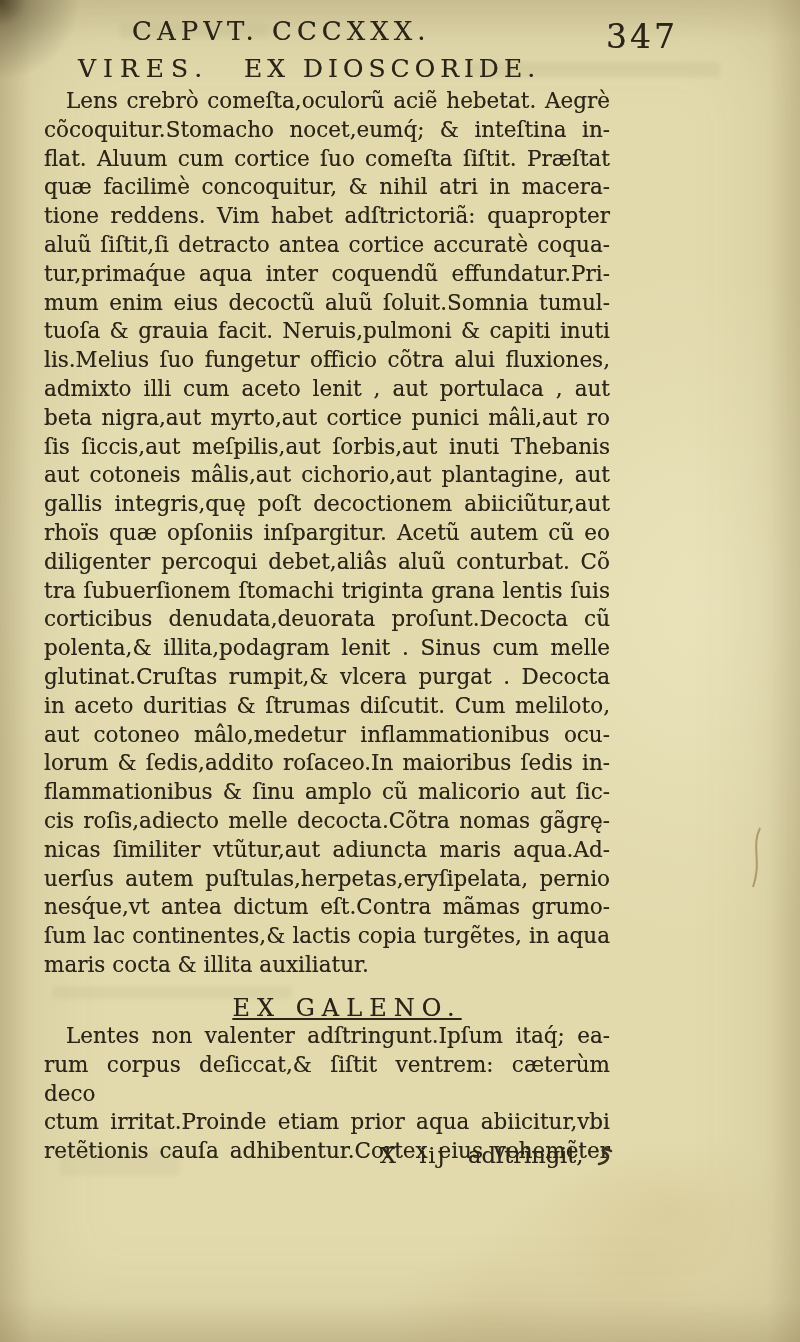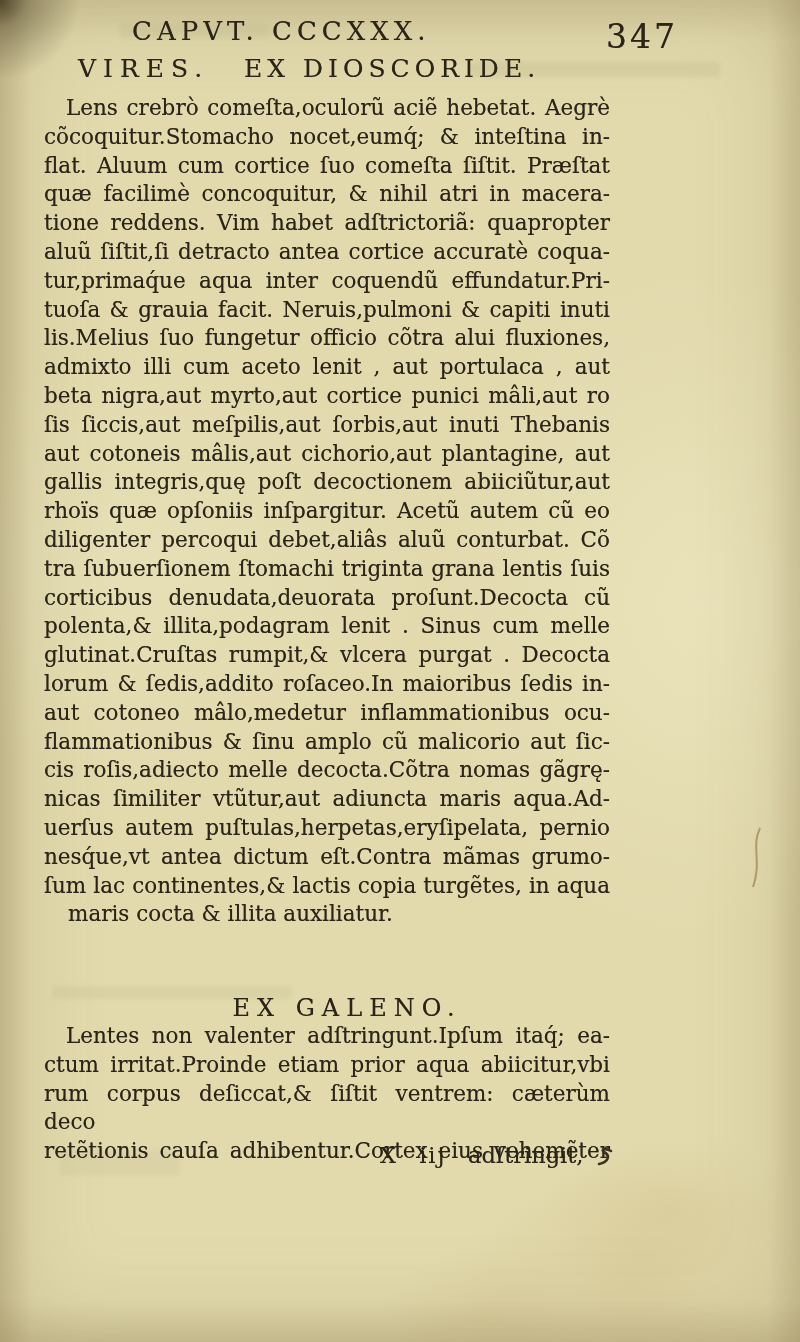--- a/index.html
+++ b/index.html
@@ -26,26 +26,26 @@
   
   .header{left:44px;top:16px;width:636px;height:36px;}
   .chapter{position:absolute;left:88px;top:0;font-size:26px;letter-spacing:5px;white-space:nowrap;}
   .pagenum{position:absolute;right:2px;top:1px;font-size:33px;letter-spacing:3px;}
   
   .vires{left:44px;top:54px;width:566px;height:34px;font-size:25px;text-decoration:underline;}
   .h-left{position:absolute;left:34px;letter-spacing:7px;white-space:nowrap;}
   .h-right{position:absolute;left:200px;letter-spacing:5px;white-space:nowrap;}
   
   .textblock{left:44px;width:566px;font-size:21.5px;line-height:28.8px;}
-  .body1{top:94px;}
+  .body1{top:87px;}
   .body2{top:1022px;}
   .line{text-align:justify;text-align-last:justify;-moz-text-align-last:justify;}
   .line.indent{text-indent:22px;}
-  .line.endpar{text-align-last:left;margin-left:24px;-moz-text-align-last:left;}
-  .galeno-h{left:64px;top:994px;width:566px;text-align:center;font-size:24px;letter-spacing:7px;}
+  .line.endpar{text-align-last:left;-moz-text-align-last:left;}
+  .galeno-h{left:64px;top:994px;width:566px;text-align:center;font-size:24px;letter-spacing:7px;text-decoration:underline;}
   
   .sig{left:44px;top:1142px;width:566px;height:30px;font-size:22.5px;}
   .sig-mark{position:absolute;left:296px;word-spacing:12px;letter-spacing:2px;margin-left:40px;}
   .sig-catch{position:absolute;left:424px;}
   
   .ghost{position:absolute;background:rgba(96,96,52,.08);filter:blur(2px);border-radius:4px;pointer-events:none;}
   .g1{left:470px;top:62px;width:250px;height:15px;}
   .g2{left:120px;top:24px;width:150px;height:14px;background:rgba(96,96,52,.06);}
   .g3{left:52px;top:986px;width:240px;height:13px;background:rgba(96,110,52,.07);}
   .g4{left:60px;top:1150px;width:120px;height:26px;background:rgba(96,96,52,.05);}
@@ -72,50 +72,52 @@
   </div>
 
   <div class="abs textblock body1">
     <div class="line indent">Lens crebrò comeſta,oculorũ aciẽ hebetat. Aegrè</div>
     <div class="line">cõcoquitur.Stomacho nocet,eumq́; &amp; inteſtina in-</div>
     <div class="line">flat. Aluum cum cortice ſuo comeſta ſiſtit. Præſtat</div>
     <div class="line">quæ facilimè concoquitur, &amp; nihil atri in macera-</div>
     <div class="line">tione reddens. Vim habet adſtrictoriã: quapropter</div>
     <div class="line">aluũ ſiſtit,ſi detracto antea cortice accuratè coqua-</div>
     <div class="line">tur,primaq́ue aqua inter coquendũ effundatur.Pri-</div>
+    <div class="line">mum enim eius decoctũ aluũ ſoluit.Somnia tumul-</div>
     <div class="line">tuoſa &amp; grauia facit. Neruis,pulmoni &amp; capiti inuti</div>
     <div class="line">lis.Melius ſuo fungetur officio cõtra alui fluxiones,</div>
     <div class="line">admixto illi cum aceto lenit , aut portulaca , aut</div>
     <div class="line">beta nigra,aut myrto,aut cortice punici mâli,aut ro</div>
     <div class="line">ſis ſiccis,aut meſpilis,aut ſorbis,aut inuti Thebanis</div>
     <div class="line">aut cotoneis mâlis,aut cichorio,aut plantagine, aut</div>
     <div class="line">gallis integris,quę poſt decoctionem abiiciũtur,aut</div>
     <div class="line">rhoïs quæ opſoniis inſpargitur. Acetũ autem cũ eo</div>
     <div class="line">diligenter percoqui debet,aliâs aluũ conturbat. Cõ</div>
     <div class="line">tra ſubuerſionem ſtomachi triginta grana lentis ſuis</div>
     <div class="line">corticibus denudata,deuorata proſunt.Decocta cũ</div>
     <div class="line">polenta,&amp; illita,podagram lenit . Sinus cum melle</div>
     <div class="line">glutinat.Cruſtas rumpit,&amp; vlcera purgat . Decocta</div>
+    <div class="line">in aceto duritias &amp; ſtrumas diſcutit. Cum meliloto,</div>
+    <div class="line">aut cotoneo mâlo,medetur inflammationibus ocu-</div>
     <div class="line">lorum &amp; ſedis,addito roſaceo.In maioribus ſedis in-</div>
-    <div class="line">aut cotoneo mâlo,medetur inflammationibus ocu-</div>
     <div class="line">flammationibus &amp; ſinu amplo cũ malicorio aut ſic-</div>
     <div class="line">cis roſis,adiecto melle decocta.Cõtra nomas gãgrę-</div>
     <div class="line">nicas ſimiliter vtũtur,aut adiuncta maris aqua.Ad-</div>
     <div class="line">uerſus autem puſtulas,herpetas,eryſipelata, pernio</div>
     <div class="line">nesq́ue,vt antea dictum eſt.Contra mãmas grumo-</div>
     <div class="line">ſum lac continentes,&amp; lactis copia turgẽtes, in aqua</div>
     <div class="line endpar">maris cocta &amp; illita auxiliatur.</div>
   </div>
 
   <div class="abs galeno-h">EX GALENO.</div>
 
   <div class="abs textblock body2">
     <div class="line indent">Lentes non valenter adſtringunt.Ipſum itaq́; ea-</div>
+    <div class="line">rum corpus deſiccat,&amp; ſiſtit ventrem: cæterùm deco</div>
     <div class="line">ctum irritat.Proinde etiam prior aqua abiicitur,vbi</div>
-    <div class="line">rum corpus deſiccat,&amp; ſiſtit ventrem: cæterùm deco</div>
     <div class="line">retẽtionis cauſa adhibentur.Cortex eius vehemẽter</div>
   </div>
 
   <div class="abs sig">
     <span class="sig-mark">X iij</span>
     <span class="sig-catch">adſtringit,</span>
   </div>
 
   <svg class="mark" style="left:597px;top:1147px;" width="18" height="20" viewBox="0 0 18 20">
     <path d="M2,17 C11,15 14,9 7,5 C3,2 9,1 14,4" fill="none" stroke="#3a3220" stroke-width="2.6" stroke-linecap="round"></path>

